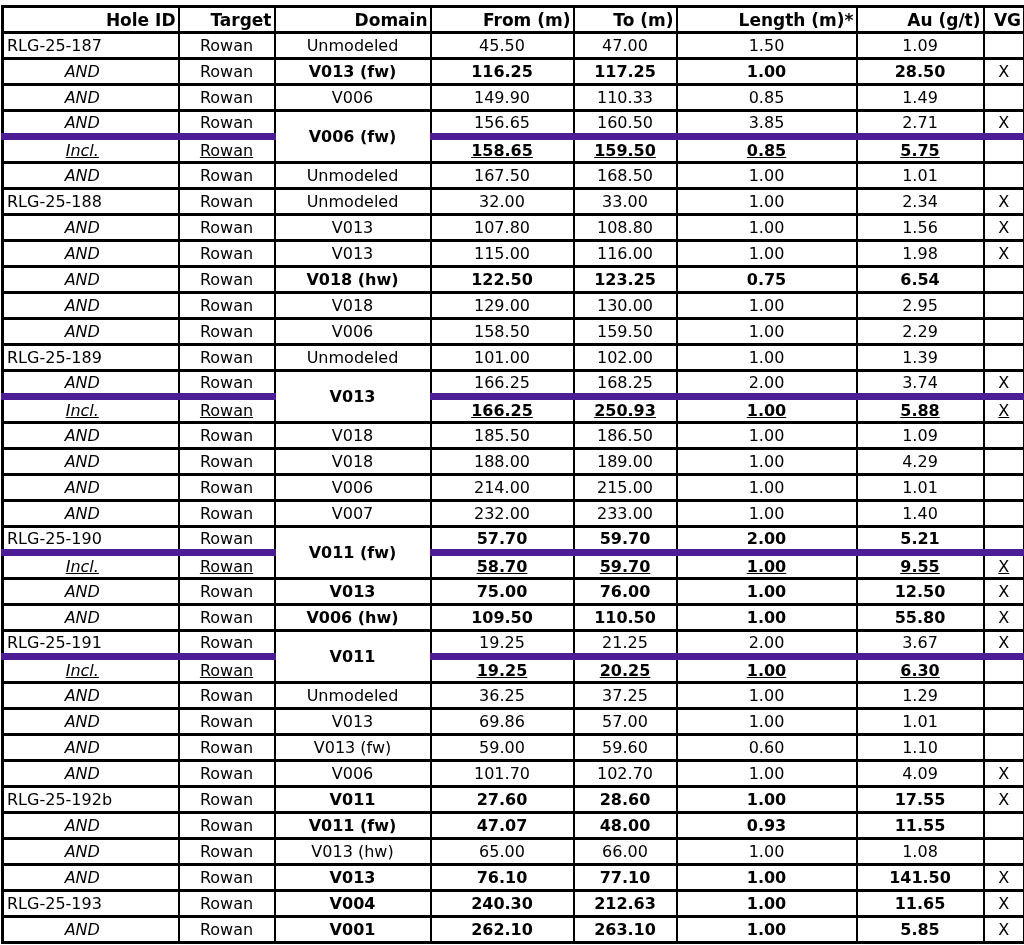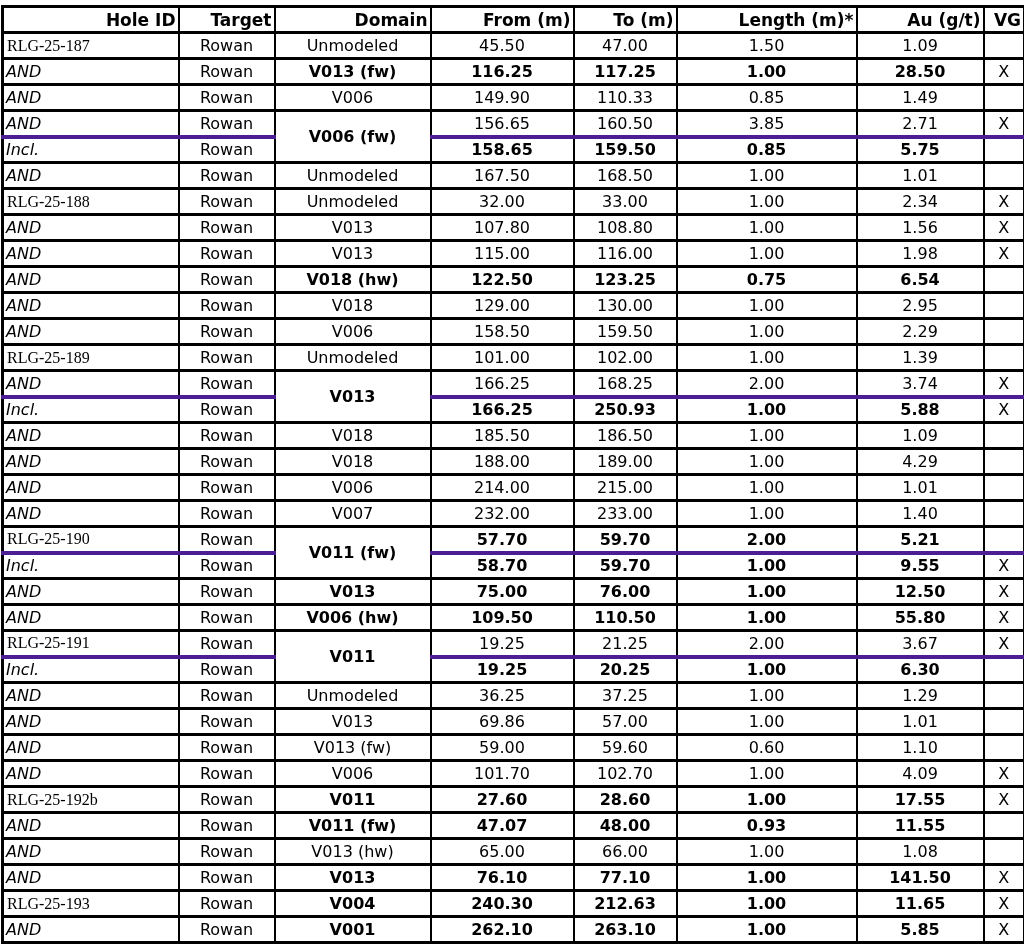--- a/index.html
+++ b/index.html
@@ -39,30 +39,30 @@
     text-align: center;
     vertical-align: middle;
     padding: 0 2px;
     white-space: nowrap;
     overflow: hidden;
   }
   table.results tr {
     height: 26px;
   }
   table.results tr.sub-row td {
-    border-top: 4px solid #4c1d95;
+    border-top: 7px solid #4c1d95;
+    text-decoration: underline;
   }
   td.hole-cell.id {
     text-align: left;
     padding-left: 3px;
-    font-family: Liberation Serif, serif;
   }
   td.hole-cell.and,
   td.hole-cell.incl {
-    text-align: left;
+    text-align: center;
     font-style: italic;
     padding-right: 19px;
   }
   .bold {
     font-weight: bold;
   }
 </style>
 </head>
 <body>
 

